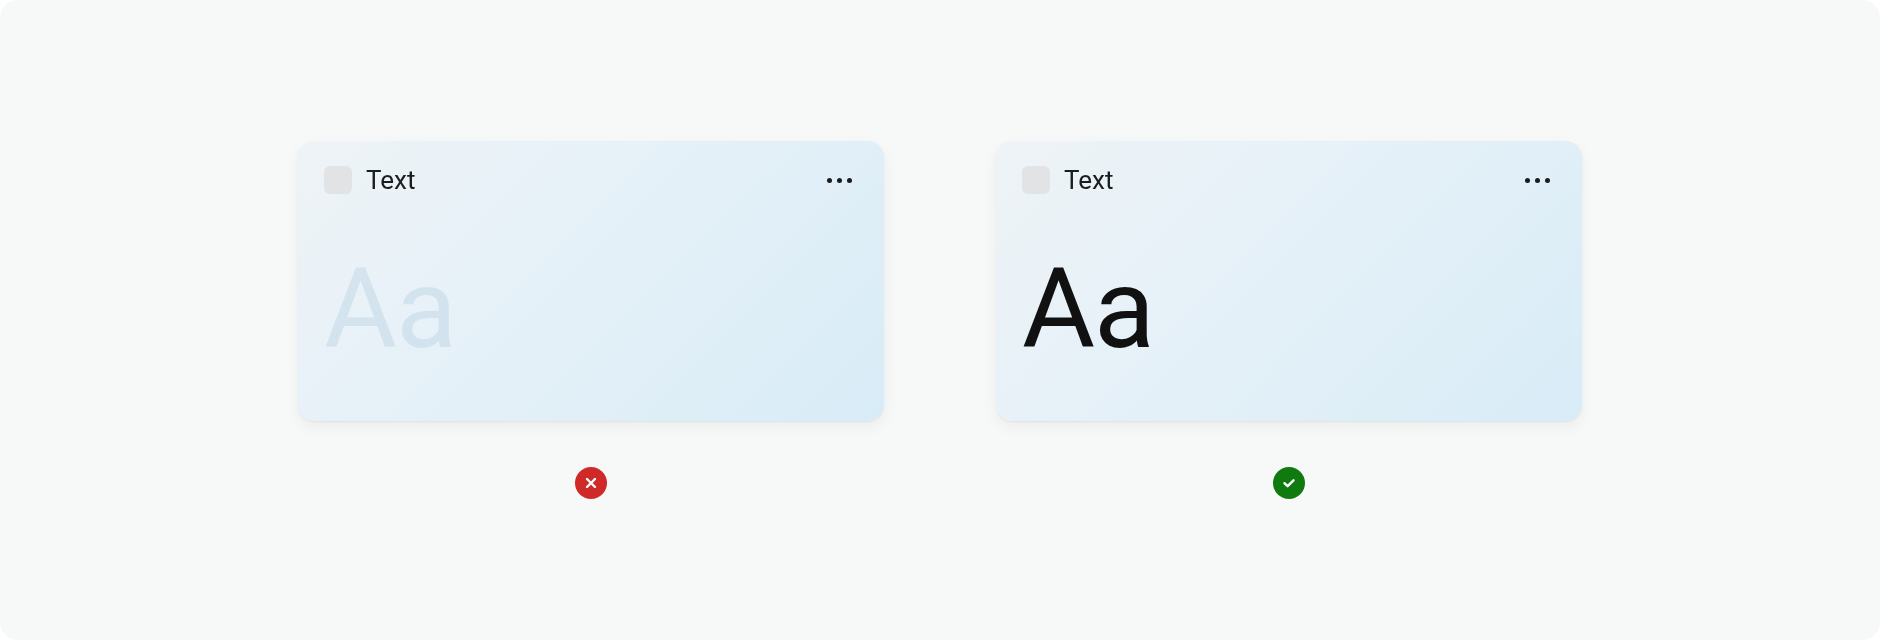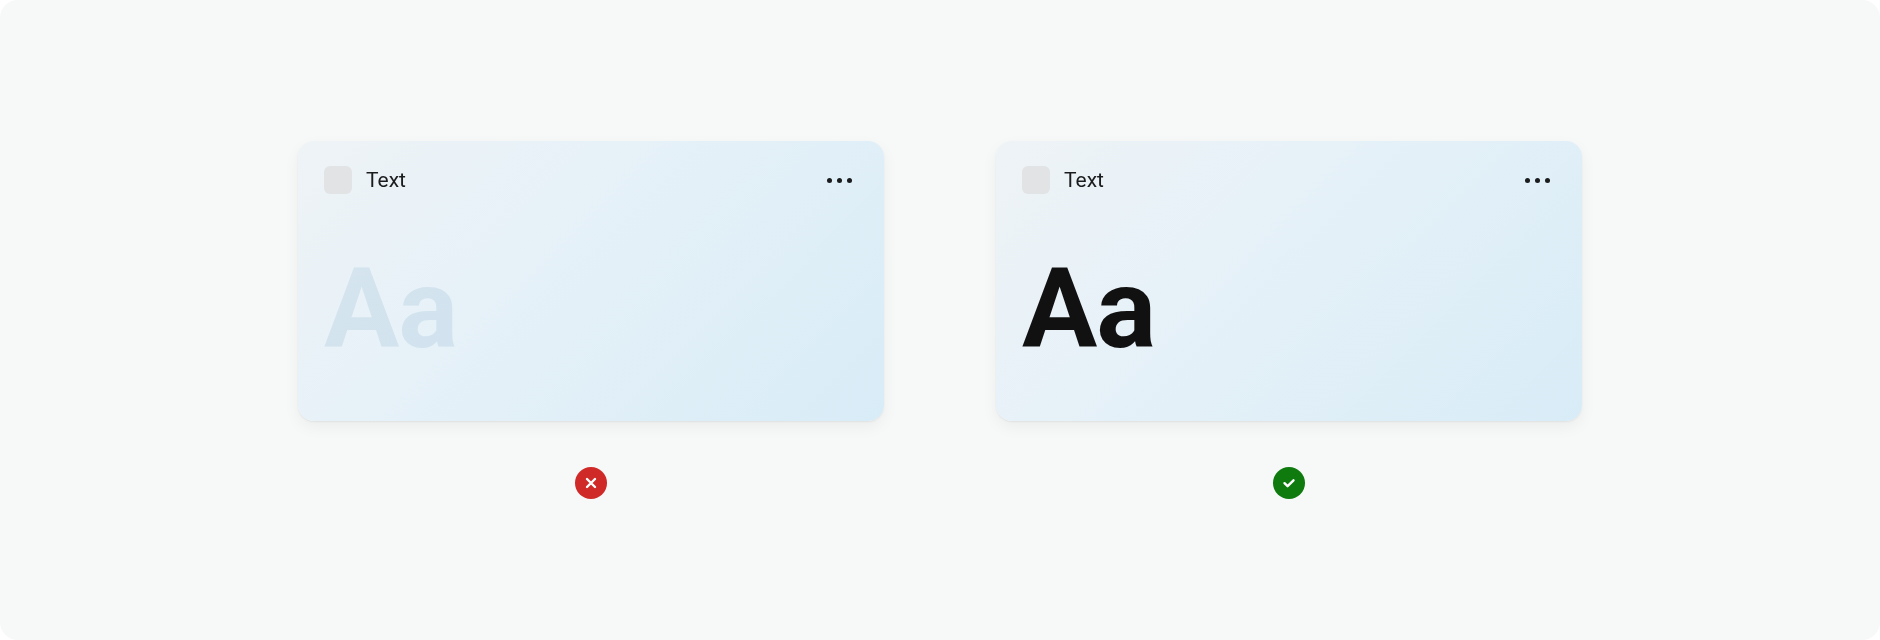--- a/index.html
+++ b/index.html
@@ -45,21 +45,21 @@
     align-items: center;
     gap: 14px;
   }
   .swatch {
     width: 28px;
     height: 28px;
     border-radius: 6px;
     background: #e2e3e4;
   }
   .card-title {
-    font-size: 21px;
+    font-size: 26px;
     font-weight: 400;
     color: #1b1c1d;
   }
   .more-btn {
     display: flex;
     gap: 5px;
     padding: 6px;
     cursor: pointer;
   }
   .more-btn span {
@@ -70,21 +70,21 @@
     background: #1b1c1d;
   }
   .card-body {
     flex: 1;
     display: flex;
     align-items: center;
   }
   .sample {
     font-size: 112px;
     line-height: 1;
-    font-weight: 700;
+    font-weight: 400;
     letter-spacing: -1px;
   }
   .sample.low-contrast  { color: rgba(131, 176, 205, 0.20); }
   .sample.high-contrast { color: #111111; }
   .status-badge {
     margin-top: 46px;
     width: 32px;
     height: 32px;
     border-radius: 50%;
     display: flex;

